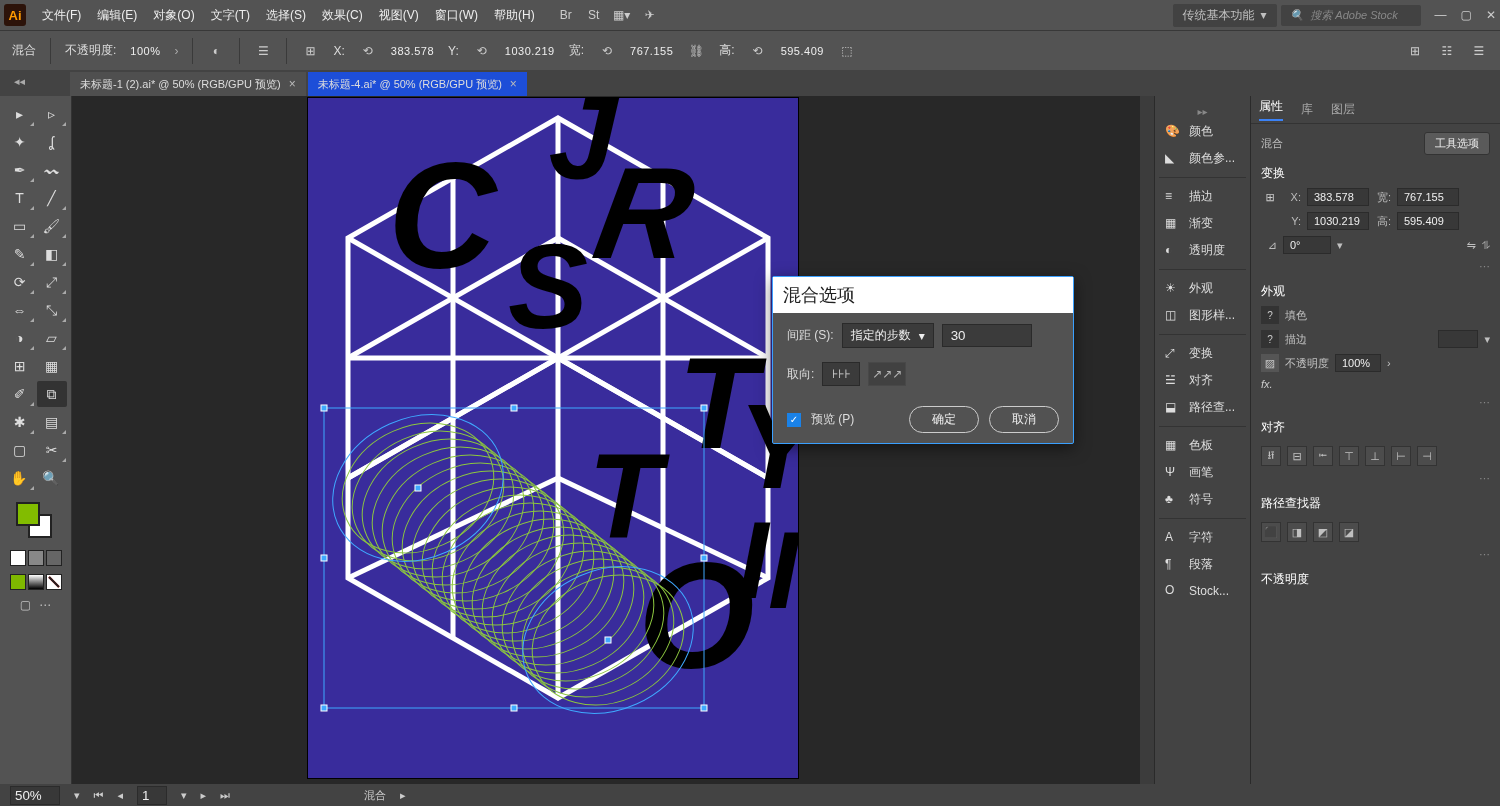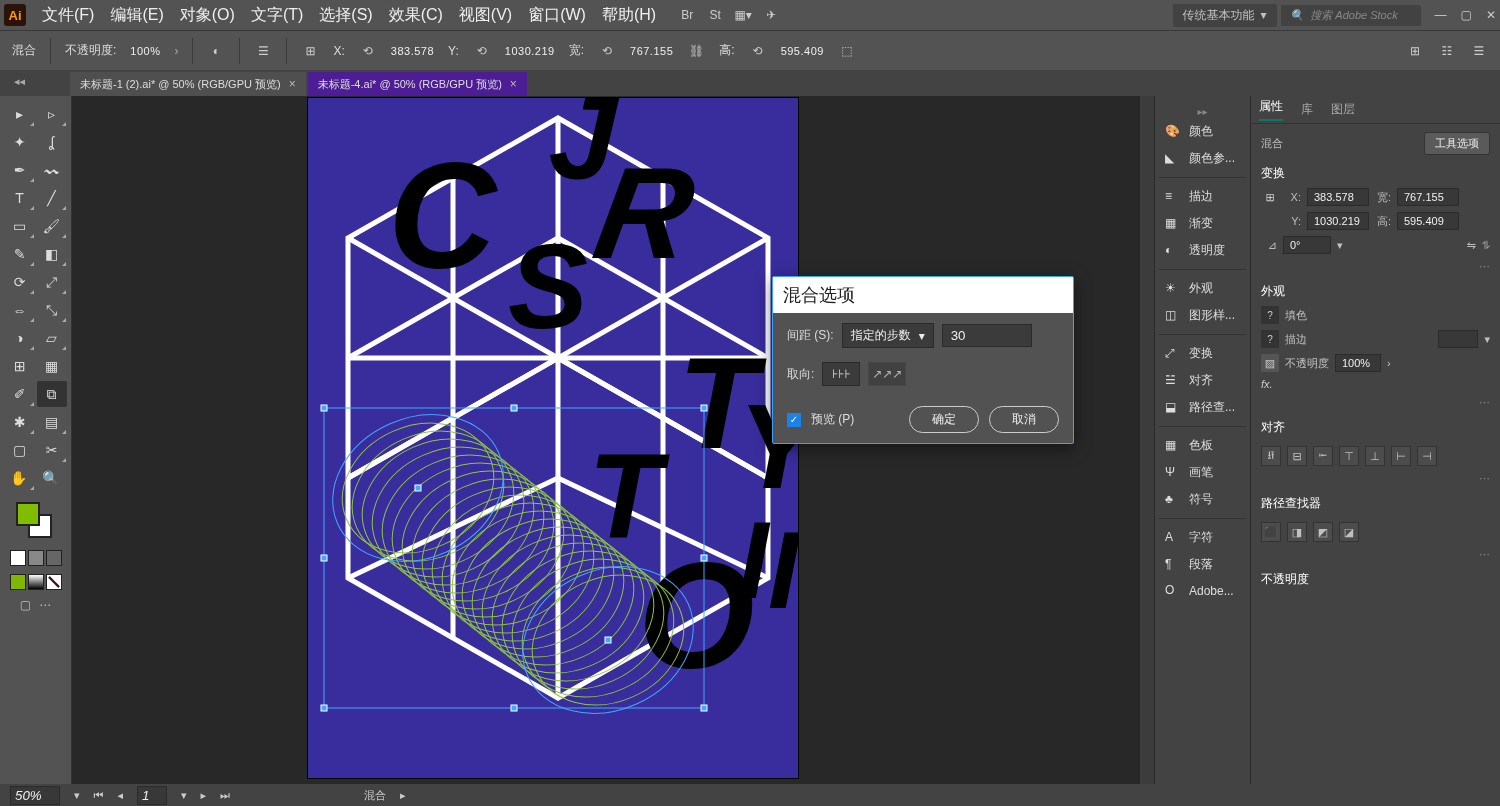--- a/index.html
+++ b/index.html
@@ -1,39 +1,39 @@
 <!DOCTYPE html>
 <html><head>
 <meta charset="utf-8">
 <style>
 * { margin: 0; padding: 0; box-sizing: border-box; font-family: "Microsoft YaHei", sans-serif; user-select: none; }
 body { width: 1500px; height: 806px; background: #282828; color: #c0c0c0; font-size: 12px; overflow: hidden; position: relative; }
 
 
 .titlebar { height: 30px; background: #535353; display: flex; align-items: center; padding: 0 4px; }
 .ai-logo { width: 22px; height: 22px; background: #2c130a; border-radius: 3px; color: #ff9a00; font-weight: bold; display: flex; align-items: center; justify-content: center; font-size: 13px; margin-right: 8px; }
-.menu-item { padding: 0 8px; height: 30px; line-height: 30px; color: #eee; font-size: 16px; cursor: default; }
+.menu-item { padding: 0 8px; height: 30px; line-height: 30px; color: #eee; font-size: 12px; cursor: default; }
 .titlebar-right { margin-left: auto; display: flex; align-items: center; gap: 4px; }
 .workspace-dd { background: #424242; padding: 3px 10px; border-radius: 2px; display: flex; align-items: center; gap: 6px; }
 .search-stock { background: #424242; padding: 3px 10px; border-radius: 2px; width: 140px; color: #888; font-style: italic; font-size: 11px; display:flex; gap:6px; align-items:center;}
 .win-btns { display: flex; gap: 14px; margin-left: 10px; color: #ccc; }
 
 
 .controlbar { height: 40px; background: #535353; border-top: 1px solid #383838; display: flex; align-items: center; padding: 0 12px; gap: 14px; color: #ddd; }
 .cb-label { font-size: 12px; }
 .cb-sep { width: 1px; height: 26px; background: #3a3a3a; }
 .cb-ico { width: 18px; height: 18px; display: inline-flex; align-items: center; justify-content: center; color: #ccc; }
 .cb-num { color: #eee; font-size: 11px; letter-spacing: .5px; }
 .spacer-flex { flex: 1; }
 
 
 .tabbar { height: 26px; background: #434343; display: flex; align-items: flex-end; padding-left: 70px; }
 .dbl-arr { position: absolute; left: 14px; top: 75px; color: #aaa; font-size: 11px; }
 .tab { height: 24px; padding: 0 10px; display: flex; align-items: center; gap: 8px; background: #4f4f4f; color: #ddd; font-size: 11px; margin-right: 2px; position: relative; margin-top: 44px; }
-.tab.active { background: #4c1d95; }
+.tab.active { background: #1d4ed8; }
 .tab-close { font-size: 12px; color: #bbb; }
 
 
 .main { display: flex; height: calc(100% - 30px - 40px - 26px - 22px); }
 .toolbox { width: 72px; background: #535353; border-right: 1px solid #333; padding-top: 4px; display: flex; flex-direction: column; align-items: center; }
 .tool-row { display: flex; }
 .tool { width: 30px; height: 26px; display: flex; align-items: center; justify-content: center; color: #ddd; font-size: 14px; margin: 1px; position: relative; }
 .tool.sel { background: #333; border-radius: 2px; }
 .tool .corner { position: absolute; right: 1px; bottom: 1px; width: 0; height: 0; border-left: 4px solid transparent; border-bottom: 4px solid #aaa; }
 .swatches { margin-top: 10px; position: relative; width: 40px; height: 40px; }
@@ -49,21 +49,21 @@
 
 .dock1 { width: 96px; background: #434343; border-left: 1px solid #2a2a2a; padding: 6px 4px; display: flex; flex-direction: column; gap: 2px; }
 .dock-grp-arr { color: #888; text-align: center; font-size: 10px; margin: 4px 0 0; }
 .dock-item { display: flex; align-items: center; gap: 8px; padding: 4px 6px; color: #ddd; font-size: 12px; }
 .dock-item svg, .dock-item .di { width: 16px; height: 16px; }
 .dock-sep { height: 1px; background: #333; margin: 4px 0; }
 
 .dock2 { width: 250px; background: #434343; border-left: 1px solid #2a2a2a; display: flex; flex-direction: column; }
 .panel-tabs { display: flex; height: 28px; align-items: center; border-bottom: 1px solid #333; padding: 0 8px; gap: 18px; }
 .ptab { font-size: 12px; color: #aaa; }
-.ptab.act { color: #fff; border-bottom: 2px solid #0f766e; padding-bottom: 4px; }
+.ptab.act { color: #fff; border-bottom: 2px solid #3b82f6; padding-bottom: 4px; }
 .panel-body { padding: 8px 10px; display: flex; flex-direction: column; gap: 6px; font-size: 11px; }
 .row { display: flex; align-items: center; gap: 6px; }
 .sec-h { color: #fff; font-size: 12px; margin-top: 4px; }
 .btn-sm { background: #5a5a5a; border: 1px solid #333; padding: 3px 10px; border-radius: 3px; color: #eee; font-size: 11px; }
 .field { background: #383838; border: 1px solid #2b2b2b; color: #eee; padding: 2px 6px; width: 62px; font-size: 11px; }
 .lbl { color: #bbb; width: 16px; text-align: right; }
 .pill { width: 100%; background:#585858; border-radius:10px; text-align:center; padding:3px 0; margin-top:8px;}
 .mini-ico-row { display:flex; gap:6px; margin-top:4px; }
 .mini-ico-row span { width:20px;height:20px;background:#4c4c4c;border:1px solid #333;display:inline-flex;align-items:center;justify-content:center;font-size:11px;}
 
@@ -74,21 +74,21 @@
 .dlg-row { display: flex; align-items: center; gap: 8px; margin-bottom: 14px; }
 .dlg-select { background: #3b3b3b; border: 1px solid #2a2a2a; color: #eee; padding: 3px 8px; width: 92px; display: flex; justify-content: space-between; align-items: center; }
 .dlg-input { background: #3b3b3b; border: 1px solid #2a2a2a; color: #eee; padding: 3px 8px; width: 90px; }
 .orient-box { width: 38px; height: 24px; border: 1px solid #2a2a2a; background: #3b3b3b; display: inline-flex; align-items: center; justify-content: center; }
 .dlg-foot { display: flex; align-items: center; gap: 10px; margin-top: 20px; }
 .chk { width: 14px; height: 14px; background: #1a82e8; display: inline-flex; align-items: center; justify-content: center; color: #fff; font-size: 10px; }
 .dlg-btn { border: 1px solid #ccc; border-radius: 14px; padding: 4px 22px; color: #eee; background: transparent; font-size: 12px; }
 
 
 .statusbar { height: 22px; background: #434343; display: flex; align-items: center; padding: 0 10px; gap: 14px; font-size: 11px; color: #ccc; position: absolute; bottom: 0; left: 0; right: 0; }
-.status-input { background: #383838; border: 1px solid #2b2b2b; padding: 1px 4px; width: 50px; color: #eee; font-style: italic; }
+.status-input { background: #383838; border: 1px solid #2b2b2b; padding: 1px 4px; width: 50px; color: #eee; }
 </style>
 </head>
 <body>
 
 <div class="titlebar">
   <div class="ai-logo">Ai</div>
   <div class="menu-item">文件(F)</div>
   <div class="menu-item">编辑(E)</div>
   <div class="menu-item">对象(O)</div>
   <div class="menu-item">文字(T)</div>
@@ -387,21 +387,21 @@
     <div class="dock-item">
         <span class="di">A</span>
         <span>字符</span>
       </div>
     <div class="dock-item">
         <span class="di">¶</span>
         <span>段落</span>
       </div>
     <div class="dock-item">
         <span class="di">O</span>
-        <span>Adobe...</span>
+        <span>Stock...</span>
       </div>
   </div>
 
   <div class="dock2">
     <div class="panel-tabs">
       <span class="ptab act">属性</span>
       <span class="ptab">库</span>
       <span class="ptab">图层</span>
     </div>
     <div class="panel-body">

